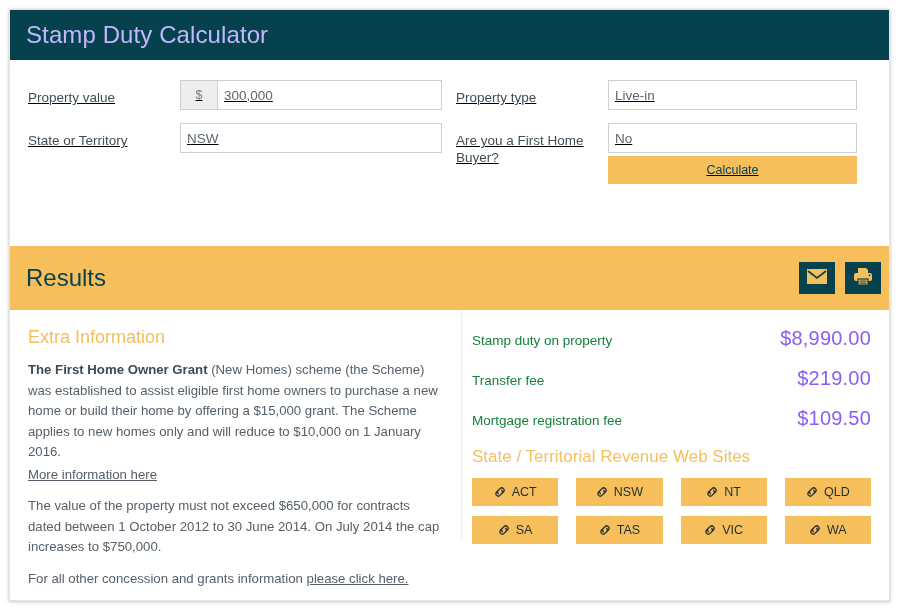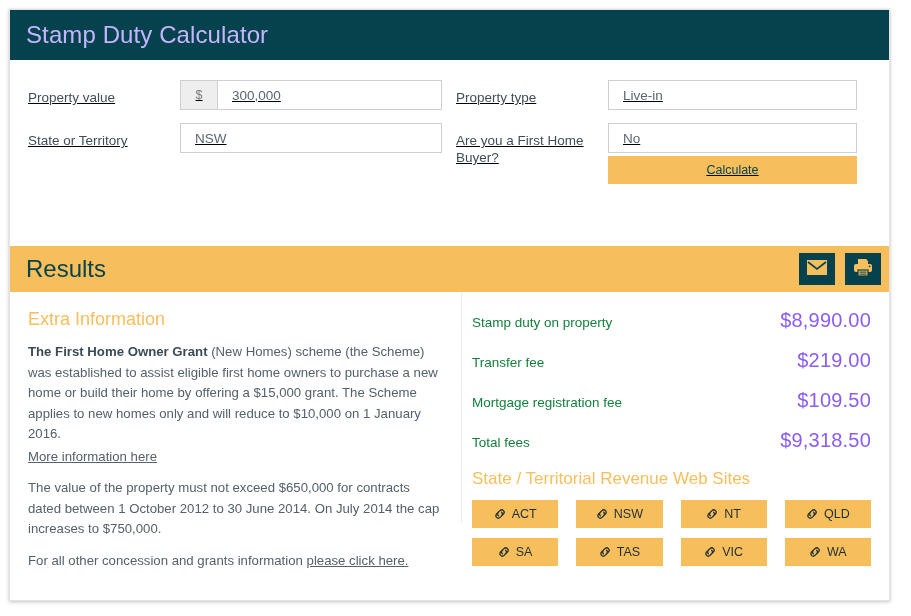--- a/index.html
+++ b/index.html
@@ -89,21 +89,21 @@
     height: 30px;
     border: 1px solid #cfcfcf;
     background: #ffffff;
     display: flex;
     align-items: center;
     box-sizing: border-box;
     font-size: 13.5px;
     color: #55606a;
   }
   .input-box .val {
-    padding-left: 14px;
+    padding-left: 6px;
     color: #5a6670;
     font-size: 13.5px;
   }
   .addon {
     width: 36px;
     height: 100%;
     background: #eeeeee;
     border-right: 1px solid #cfcfcf;
     display: flex;
     align-items: center;
@@ -123,21 +123,21 @@
     cursor: pointer;
     width: 100%;
     display: flex;
     align-items: center;
     justify-content: center;
   }
 
   
   .results-bar {
     background: #f7be5c;
-    height: 46px;
+    height: 64px;
     display: flex;
     align-items: center;
     justify-content: space-between;
     padding: 0 8px 0 16px;
     box-sizing: border-box;
   }
   .results-title {
     color: #06424e;
     font-size: 24px;
     font-weight: 400;
@@ -327,24 +327,20 @@
           <span class="fig-value">$8,990.00</span>
         </div>
         <div class="fig-row">
           <span class="fig-label">Transfer fee</span>
           <span class="fig-value">$219.00</span>
         </div>
         <div class="fig-row">
           <span class="fig-label">Mortgage registration fee</span>
           <span class="fig-value">$109.50</span>
         </div>
-        <div class="fig-row">
-          <span class="fig-label">Total fees</span>
-          <span class="fig-value">$9,318.50</span>
-        </div>
 
         <div class="sites-heading">State / Territorial Revenue Web Sites</div>
 
         <div class="sites-grid">
           <button class="site-btn">
               <span class="lnk-icon">
                 <svg width="12" height="12" viewBox="0 0 12 12" aria-hidden="true">
                   <path d="M4.3 7.7 a2.4 2.4 0 0 1 0-3.4 L6 2.6 a2.4 2.4 0 0 1 3.4 3.4 L8.6 6.8" fill="none" stroke="#1f2f38" stroke-width="1.3" stroke-linecap="round"></path>
                   <path d="M7.7 4.3 a2.4 2.4 0 0 1 0 3.4 L6 9.4 a2.4 2.4 0 0 1-3.4-3.4 L3.4 5.2" fill="none" stroke="#1f2f38" stroke-width="1.3" stroke-linecap="round"></path>
                 </svg>

